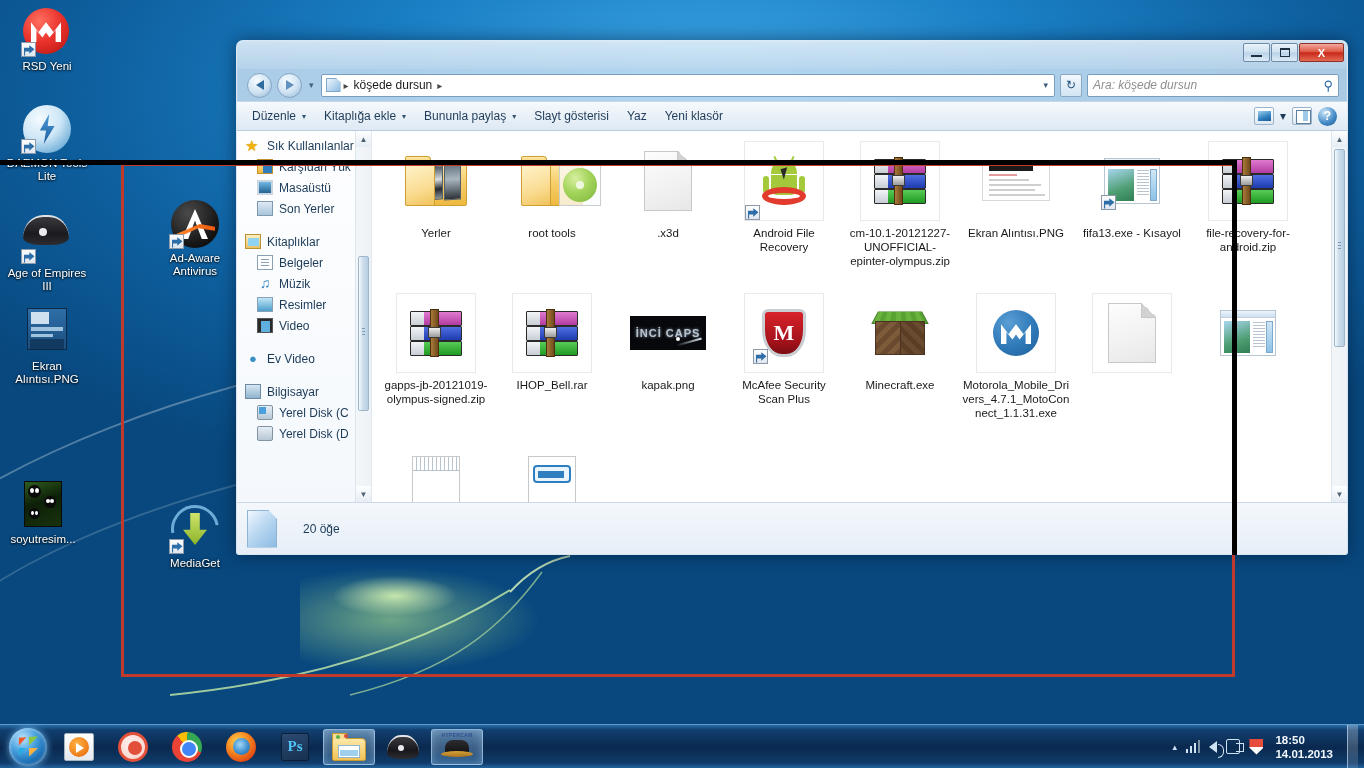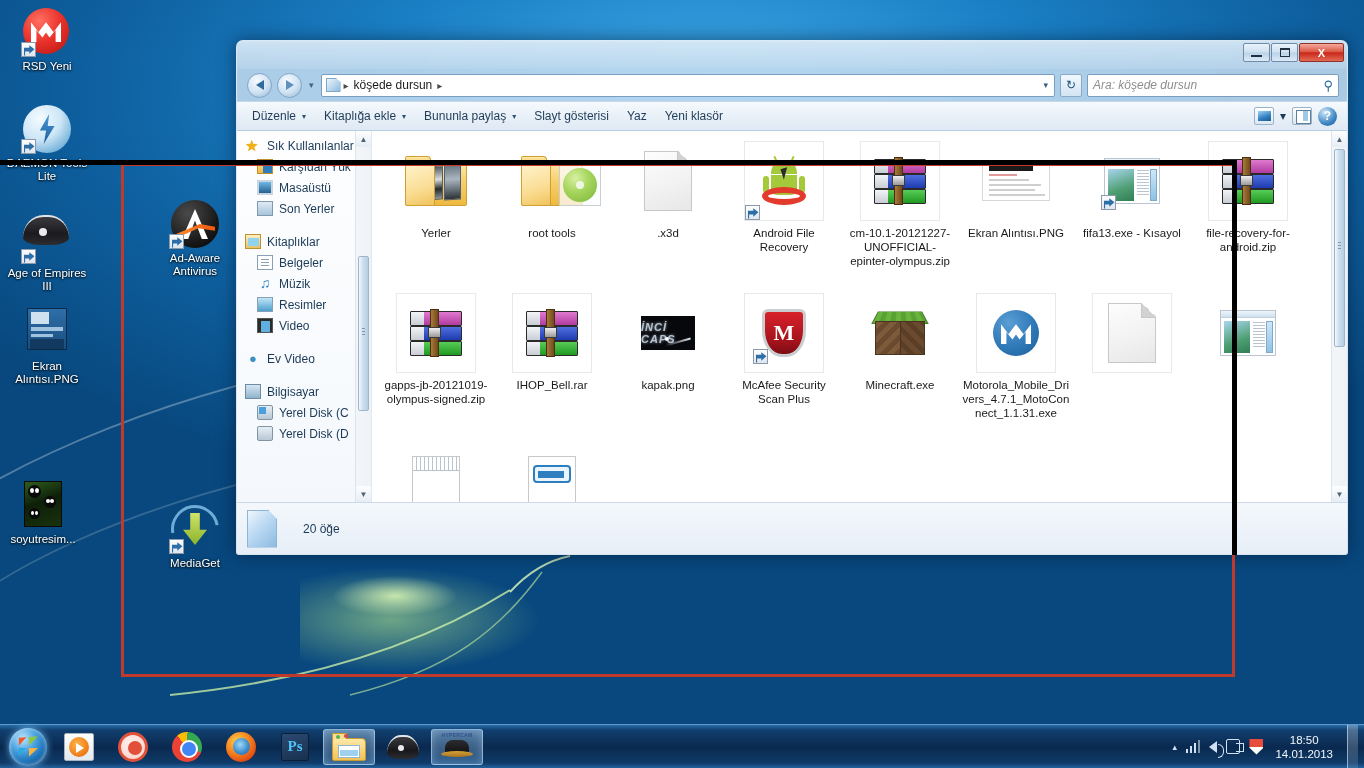--- a/index.html
+++ b/index.html
@@ -497,22 +497,22 @@
   }
   .explorer-win-ico{
     width:56px;height:46px;position:relative;background:#fff;border:1px solid #b9c6d2;
   }
   .ew-title{position:absolute;left:0;top:0;right:0;height:7px;background:linear-gradient(180deg,#eef5fb,#cfe0ef);border-bottom:1px solid #c0d0de;}
   .ew-left{position:absolute;left:3px;top:10px;width:26px;height:32px;background:linear-gradient(160deg,#a8d6ef,#4f9f74 60%,#2f7e55);}
   .ew-lines{position:absolute;left:32px;top:11px;right:10px;height:1px;background:#b8c4cf;
     box-shadow:0 3px 0 #b8c4cf,0 6px 0 #b8c4cf,0 9px 0 #b8c4cf,0 12px 0 #b8c4cf,0 15px 0 #b8c4cf,0 18px 0 #b8c4cf,0 21px 0 #b8c4cf,0 24px 0 #b8c4cf;}
   .ew-scroll{position:absolute;right:2px;top:10px;width:7px;height:32px;background:linear-gradient(180deg,#cfe7f7,#8dc2e6);border:1px solid #7fa9c9;}
   .kapak{
-    width:54px;height:34px;background:#07080b;position:relative;overflow:hidden;
-    display:flex;align-items:center;justify-content:center;font-style:italic;
+    width:76px;height:34px;background:#07080b;position:relative;overflow:hidden;
+    display:flex;align-items:center;justify-content:center;
   }
   .kapak .kt{
     color:#b8c4cc;font-size:11px;letter-spacing:1px;font-weight:bold;
     text-shadow:0 0 3px rgba(200,220,255,.7);
   }
   .kapak .streak{
     position:absolute;right:4px;bottom:7px;width:26px;height:2px;
     background:linear-gradient(90deg,rgba(255,255,255,0),#dfe8f0);
     transform:rotate(-16deg);
   }
@@ -706,21 +706,21 @@
     width:14px;height:15px;border:1.5px solid #cfe2f3;border-radius:2px;position:relative;
   }
   .plugico::after{content:"";position:absolute;right:-5px;top:3px;width:7px;height:7px;border:1.5px solid #cfe2f3;border-left:none;}
   .shieldico{
     width:14px;height:16px;
     background: linear-gradient(180deg,#e84c3d 0 50%, #ffffff 50% 100%);
     clip-path: polygon(0 0, 100% 0, 100% 58%, 50% 100%, 0 58%);
     position:relative;
   }
   .clock {
-    text-align:center; line-height:14px; font-size:11.5px; color:#f2f8fd; padding-left:3px;
+    text-align:left; line-height:14px; font-size:11.5px; color:#f2f8fd; padding-left:3px;font-weight:bold;
   }
   .showdesk {
     width: 11px; height: 44px; margin-left: 5px;
     background: linear-gradient(180deg, rgba(255,255,255,.28), rgba(255,255,255,.10));
     border-left: 1px solid rgba(210,235,255,.6);
   }
 </style>
 </head>
 <body>
 

